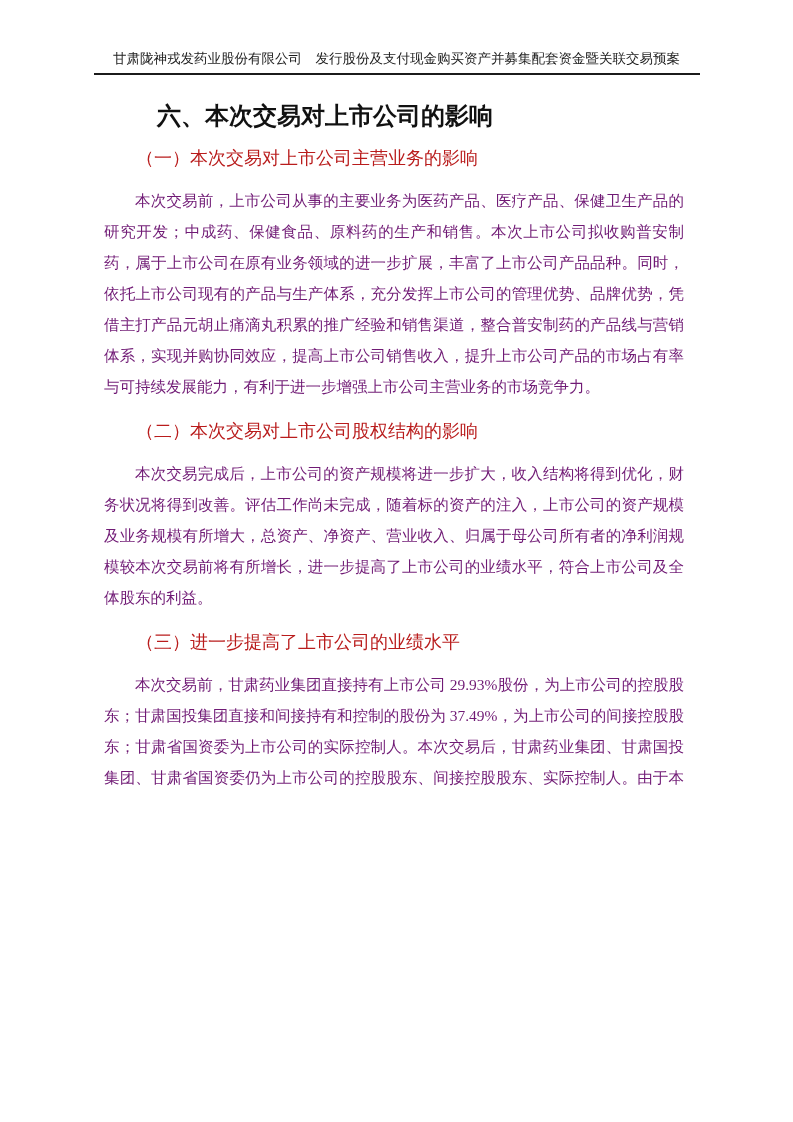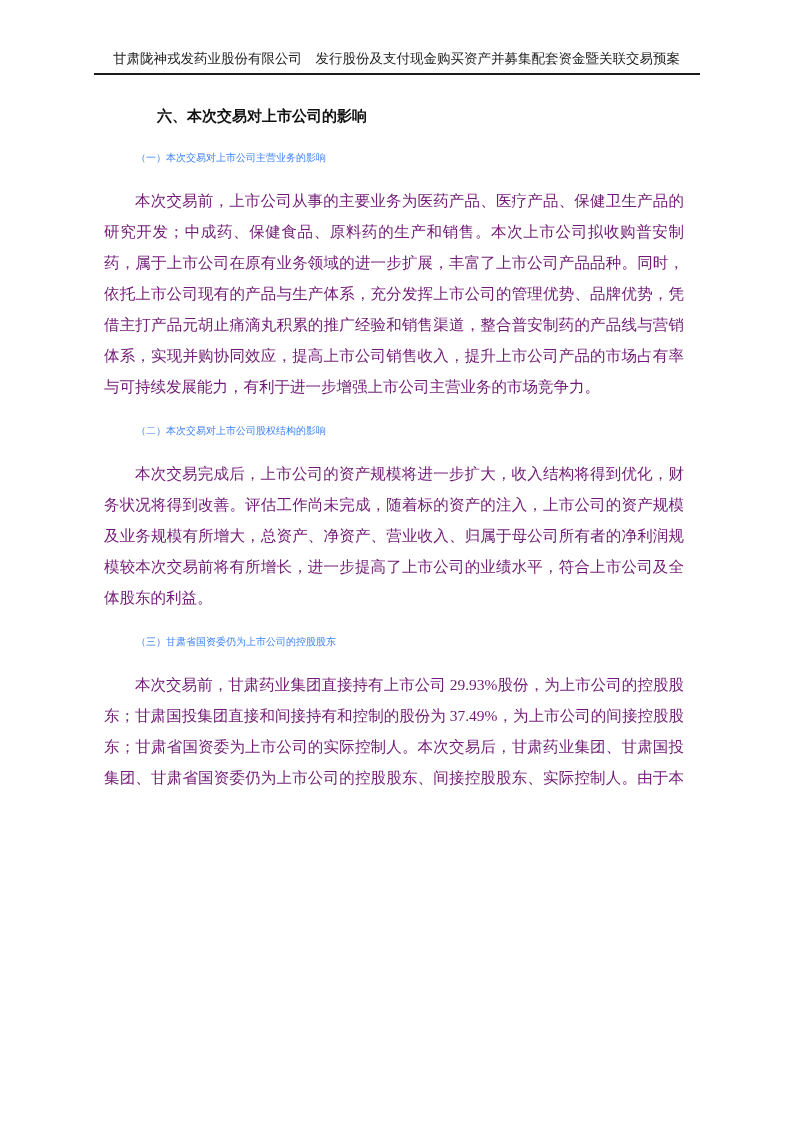--- a/index.html
+++ b/index.html
@@ -28,33 +28,33 @@
     white-space: nowrap;
     color: #1c1c1c;
   }
   .content {
     width: 580px;
     margin-left: 104px;
   }
   .doc-title {
     margin: 28px 0 0 0;
     padding-left: 53px;
-    font-size: 15px;
+    font-size: 24px;
     line-height: 26px;
     font-weight: 700;
     font-family: "Liberation Sans", "DejaVu Sans", sans-serif;
     color: #111111;
   }
   .section-heading {
     margin: 18px 0 0 0;
     padding-left: 32px;
-    font-size: 10px;
+    font-size: 18px;
     line-height: 22px;
     font-weight: 400;
-    color: #3b82f6;
+    color: #b91c1c;
   }
   .para {
     margin: 16px 0 0 0;
     font-size: 15.5px;
     line-height: 31px;
     text-align: justify;
     text-indent: 2em;
     color: #701a75;
   }
 </style>
@@ -72,18 +72,18 @@
     <h1 class="doc-title">六、本次交易对上市公司的影响</h1>
 
     <h2 class="section-heading">（一）本次交易对上市公司主营业务的影响</h2>
 
     <p class="para">本次交易前，上市公司从事的主要业务为医药产品、医疗产品、保健卫生产品的研究开发；中成药、保健食品、原料药的生产和销售。本次上市公司拟收购普安制药，属于上市公司在原有业务领域的进一步扩展，丰富了上市公司产品品种。同时，依托上市公司现有的产品与生产体系，充分发挥上市公司的管理优势、品牌优势，凭借主打产品元胡止痛滴丸积累的推广经验和销售渠道，整合普安制药的产品线与营销体系，实现并购协同效应，提高上市公司销售收入，提升上市公司产品的市场占有率与可持续发展能力，有利于进一步增强上市公司主营业务的市场竞争力。</p>
 
     <h2 class="section-heading">（二）本次交易对上市公司股权结构的影响</h2>
 
     <p class="para">本次交易完成后，上市公司的资产规模将进一步扩大，收入结构将得到优化，财务状况将得到改善。评估工作尚未完成，随着标的资产的注入，上市公司的资产规模及业务规模有所增大，总资产、净资产、营业收入、归属于母公司所有者的净利润规模较本次交易前将有所增长，进一步提高了上市公司的业绩水平，符合上市公司及全体股东的利益。</p>
 
-    <h2 class="section-heading">（三）甘肃省国资委仍为上市公司的控股股东</h2>
+    <h2 class="section-heading">（三）进一步提高了上市公司的业绩水平</h2>
 
     <p class="para">本次交易前，甘肃药业集团直接持有上市公司 29.93%股份，为上市公司的控股股东；甘肃国投集团直接和间接持有和控制的股份为 37.49%，为上市公司的间接控股股东；甘肃省国资委为上市公司的实际控制人。本次交易后，甘肃药业集团、甘肃国投集团、甘肃省国资委仍为上市公司的控股股东、间接控股股东、实际控制人。由于本次交易涉及的审计、评估工作尚未完成，本次交易的最终交易价格及发行股份数量尚未确定，因此本次重组完成前后上市公司股权结构变化情况尚无法准确计算，公司将在《重组报告书（草案）》中详细披露本次交易对上市公司股权结构的影响。</p>
 
   </div>
 </div>
 
 </body></html>

